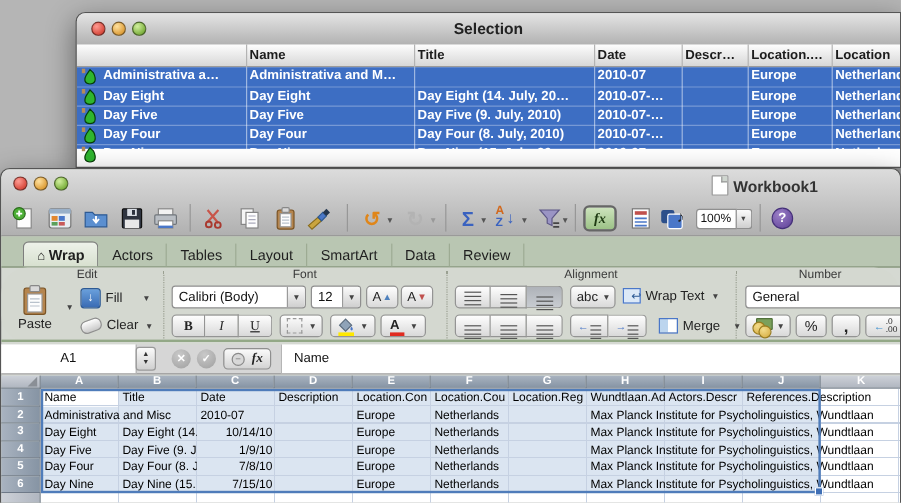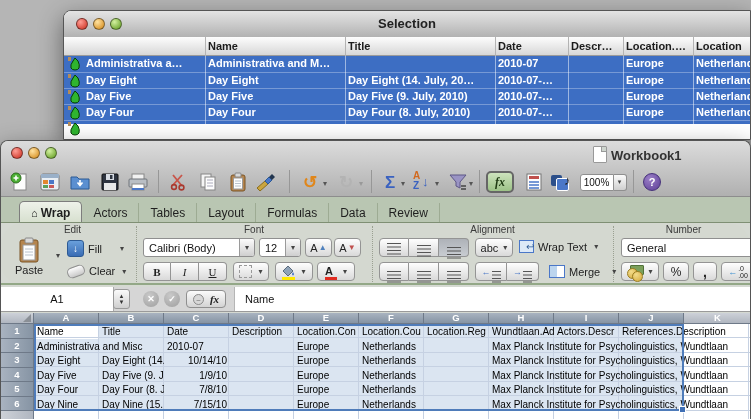--- a/index.html
+++ b/index.html
@@ -308,21 +308,21 @@
       <span class="ti" style="left:638px;">
         <span style="width:18px;height:18px;border-radius:50%;background:radial-gradient(circle at 35% 30%,#9b7fc7,#5d3f96);border:1px solid #45307a;box-sizing:border-box;display:flex;align-items:center;justify-content:center;color:#fff;font-weight:bold;font-size:11px;">?</span>
       </span>
     </div>
 
     <div class="tabbar">
       <span class="tab sel"><span class="home-ico">⌂</span><span>Wrap</span></span>
       <span class="tab"><span>Actors</span></span>
       <span class="tab"><span>Tables</span></span>
       <span class="tab"><span>Layout</span></span>
-      <span class="tab"><span>Formulas</span></span>
+      <span class="tab"><span>SmartArt</span></span>
       <span class="tab"><span>Data</span></span>
       <span class="tab"><span>Review</span></span>
     </div>
 
     <div class="ribbon">
       <span class="grp-label" style="left:8px;width:127px;">Edit</span>
       <span class="grp-label" style="left:137px;width:232px;">Font</span>
       <span class="grp-label" style="left:373px;width:237px;">Alignment</span>
       <span class="grp-label" style="left:614px;width:137px;">Number</span>
       <span class="gsep" style="left:135px;"></span>

